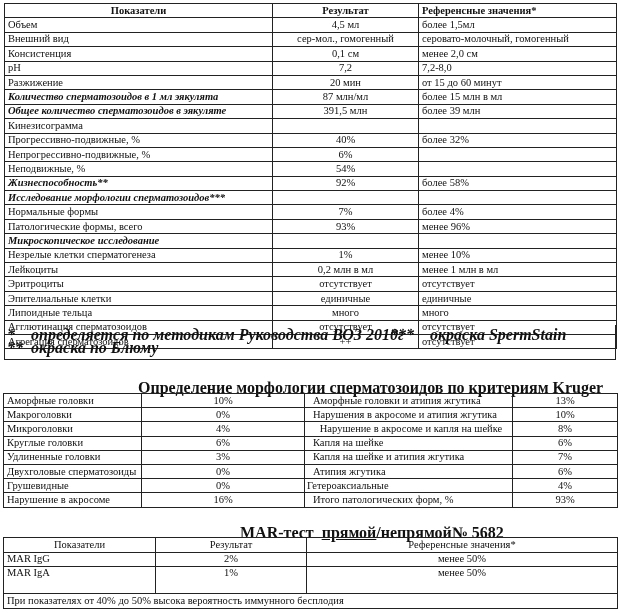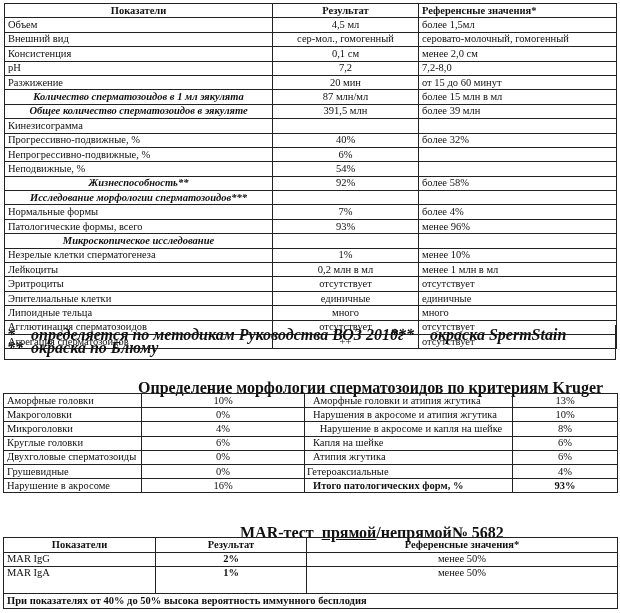--- a/index.html
+++ b/index.html
@@ -1,21 +1,21 @@
 <!DOCTYPE html>
 <html><head>
 <meta charset="utf-8">
 <style>
   html,body{margin:0;padding:0;background:#fff;}
   body{width:620px;height:613px;position:relative;overflow:hidden;font-family:"Liberation Serif","DejaVu Serif",serif;color:#111;font-size:10.5px;}
   table{border-collapse:collapse;position:absolute;table-layout:fixed;}
   td,th{border:1px solid #222;padding:0 3px;height:13.4px;line-height:12px;white-space:nowrap;overflow:hidden;font-weight:normal;}
   .c{text-align:center;}
-  .bi{font-weight:bold;font-style:italic;text-align:center;}
-  .b{font-weight:bold;}
+  .bi{font-weight:bold;font-style:italic;}
+  .b{font-weight:normal;}
   #main{left:4px;top:3px;width:612px;}
   #main th{font-weight:bold;}
   .title{position:absolute;font-weight:bold;font-size:16px;white-space:nowrap;}
   #kruger{left:3px;top:393px;width:614px;}
   #kruger td{height:13.2px;}
   #mar{left:3px;top:537px;width:614px;}
   #mar td{height:13.5px;}
   .ul{text-decoration:underline;}
 </style>
 </head>
@@ -196,20 +196,26 @@
         <td style="padding-left: 8px; text-align: center;">Нарушение в акросоме и капля на шейке</td>
         <td class="c">8%</td>
       </tr>
       <tr>
         <td>Круглые головки</td>
         <td class="c">6%</td>
         <td style="padding-left: 8px;">Капля на шейке</td>
         <td class="c">6%</td>
       </tr>
       <tr>
+        <td>Удлиненные головки</td>
+        <td class="c">3%</td>
+        <td style="padding-left: 8px;">Капля на шейке и атипия жгутика</td>
+        <td class="c">7%</td>
+      </tr>
+      <tr>
         <td>Двухголовые сперматозоиды</td>
         <td class="c">0%</td>
         <td style="padding-left: 8px;">Атипия жгутика</td>
         <td class="c">6%</td>
       </tr>
       <tr>
         <td>Грушевидные</td>
         <td class="c">0%</td>
         <td style="padding-left: 2px;">Гетероаксиальные</td>
         <td class="c">4%</td>

